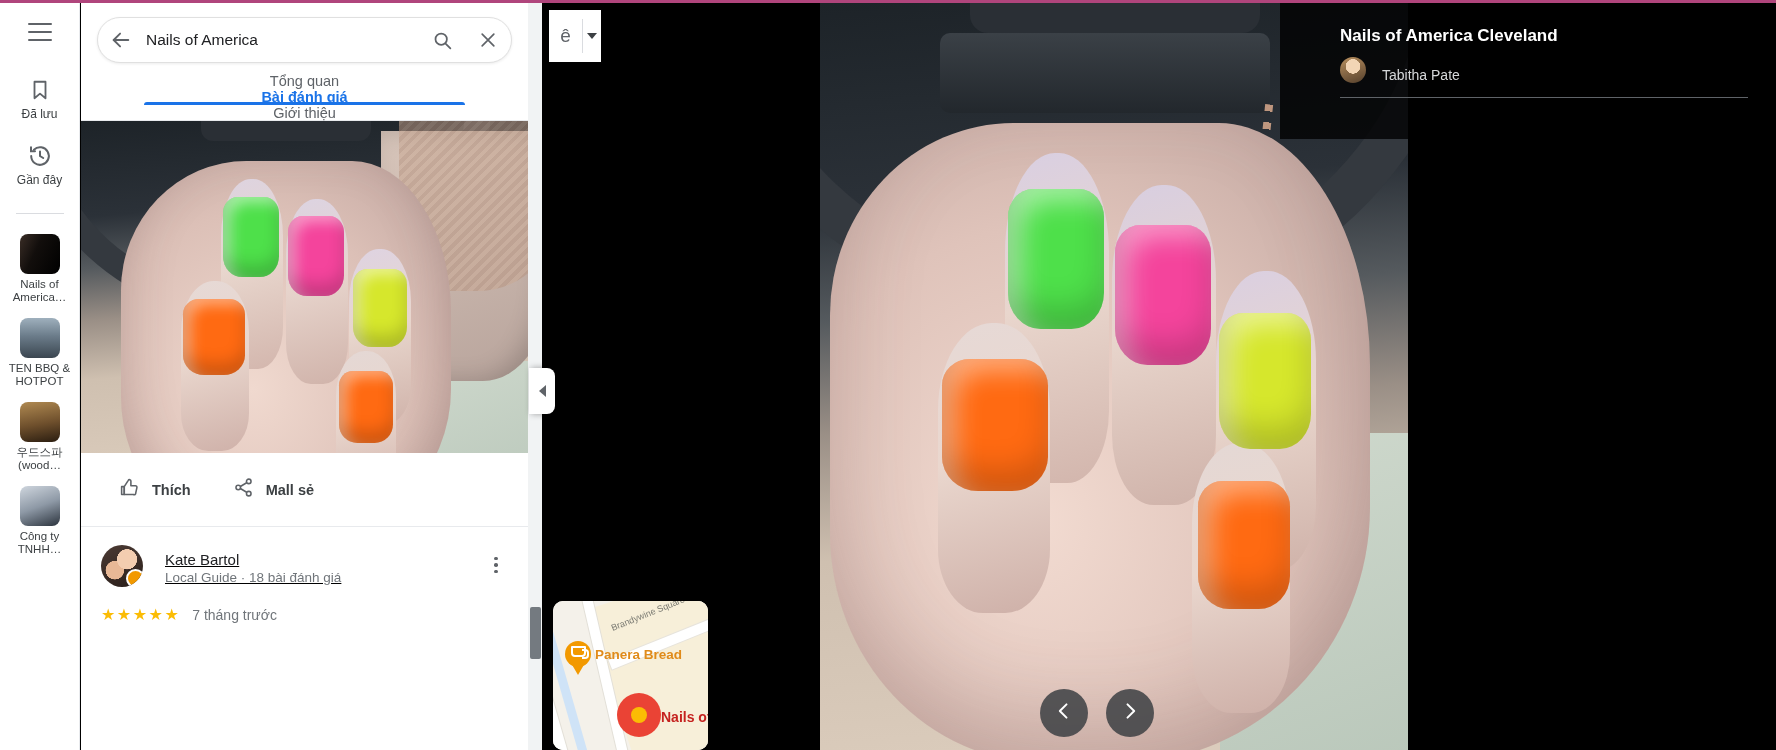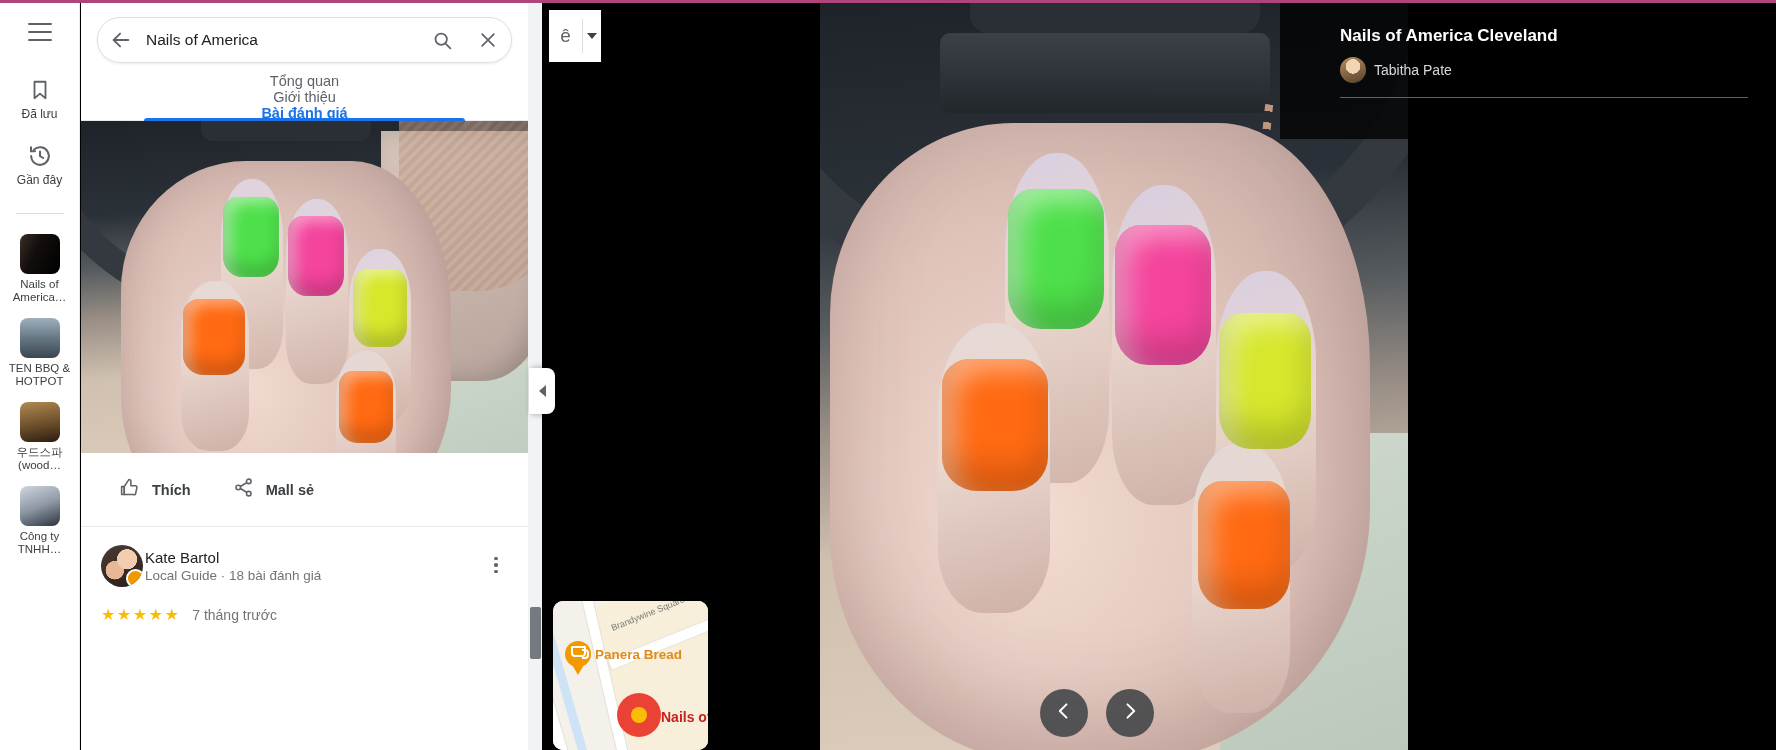--- a/index.html
+++ b/index.html
@@ -84,21 +84,21 @@
 
   
   .panel-photo { position: relative; width: 447px; height: 332px; overflow: hidden; }
 
   .actions { height: 74px; display: flex; align-items: center; padding-left: 38px; gap: 42px;
       border-bottom: 1px solid #e8eaed; }
   .act { display: flex; align-items: center; gap: 12px; cursor: pointer; }
   .act .txt { font-size: 14.5px; color: #3c4043; font-weight: bold; }
 
   .review { padding: 18px 16px 0 20px; position: relative; }
-  .rev-head { display: flex; align-items: center; gap: 2px; }
+  .rev-head { display: flex; align-items: flex-end; gap: 22px; text-decoration: underline; }
   .avatar { width: 42px; height: 42px; border-radius: 50%; position: relative; flex: none;
      background:
        radial-gradient(circle at 62% 34%, #f3cdb0 0 26%, transparent 27%),
        radial-gradient(circle at 33% 60%, #e8b896 0 24%, transparent 25%),
        linear-gradient(160deg,#4b3a33 0%,#2a1f1b 100%);
      overflow: hidden; }
   .avatar::after { content:""; position:absolute; right:-2px; bottom:-1px; width:15px; height:15px;
      background:#f29900; border:2px solid #fff; border-radius:50%; }
   .rev-name { font-size: 15px; color: #202124; line-height: 19px; }
   .rev-sub { font-size: 13.5px; color: #70757a; line-height: 18px; }
@@ -261,25 +261,25 @@
               <path d="M5 5l14 14M19 5L5 19"></path>
             </svg>
         </div>
       </div>
     </div>
 
     <div class="tabs">
       <div class="tab">
         <span>Tổng quan</span>
       </div>
+      <div class="tab active">
+        <span>Bài đánh giá</span>
+      </div>
       <div class="tab">
         <span>Giới thiệu</span>
-      </div>
-      <div class="tab active">
-        <span>Bài đánh giá</span>
       </div>
     </div>
 
     <div class="panel-photo">
       <div class="nailart">
         <div class="na-bg"></div>
         <div class="na-wheel na-steer-out" style="left:-60px;top:-230px;width:470px;height:430px;border-width:26px;"></div>
         <div class="na-center" style="left:120px;top:-70px;width:170px;height:90px;"></div>
         <div class="na-cloth" style="left:300px;top:240px;width:200px;height:130px;border-radius:40% 10% 0 0;"></div>
         <div style="position:absolute;left:300px;top:10px;width:170px;height:250px;
@@ -408,21 +408,21 @@
         <div class="na-nail" style="left:122px;top:356px;width:106px;height:132px;background:#ff6a12;
              box-shadow:inset 0 -22px 30px rgba(0,0,0,.18), inset 14px 12px 26px rgba(255,255,255,.45);"></div>
         <div class="na-nail" style="left:378px;top:478px;width:92px;height:128px;background:#ff6a12;
              box-shadow:inset 0 -22px 30px rgba(0,0,0,.18), inset 14px 12px 26px rgba(255,255,255,.45);"></div>
       </div>
     </div>
 
     <div style="position:absolute;right:0;top:0;width:496px;height:136px;
          background:rgba(0,0,0,.78);padding:22px 28px 0 60px;">
       <div style="font-size:17px;color:#fff;font-weight:bold;line-height:22px;">Nails of America Cleveland</div>
-      <div style="display:flex;align-items:center;gap:8px;margin-top:10px;">
+      <div style="display:flex;align-items:flex-end;gap:16px;margin-top:10px;">
         <div style="width:26px;height:26px;border-radius:50%;flex:none;
              background:radial-gradient(circle at 50% 36%, #f2d5b5 0 34%, transparent 35%),
                         linear-gradient(160deg,#b9905f,#55402c);"></div>
         <div style="font-size:14px;color:#d6d8da;">Tabitha Pate</div>
       </div>
       <div style="height:1px;background:#5f6368;margin:14px 0 0 0;"></div>
     </div>
 
     <div style="position:absolute;left:498px;top:686px;width:48px;height:48px;border-radius:50%;
          background:rgba(60,64,67,.85);display:flex;align-items:center;justify-content:center;cursor:pointer;">

